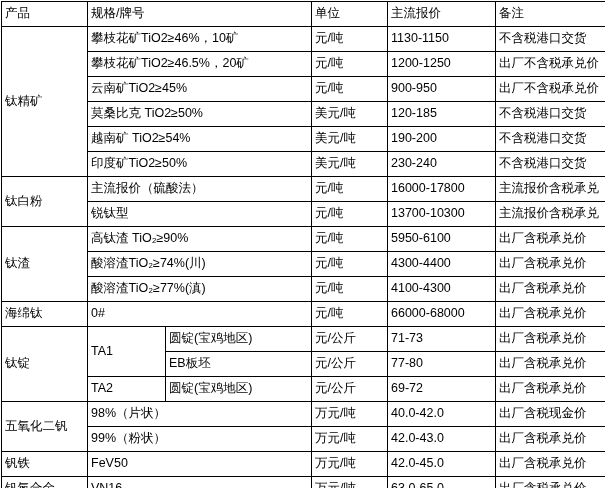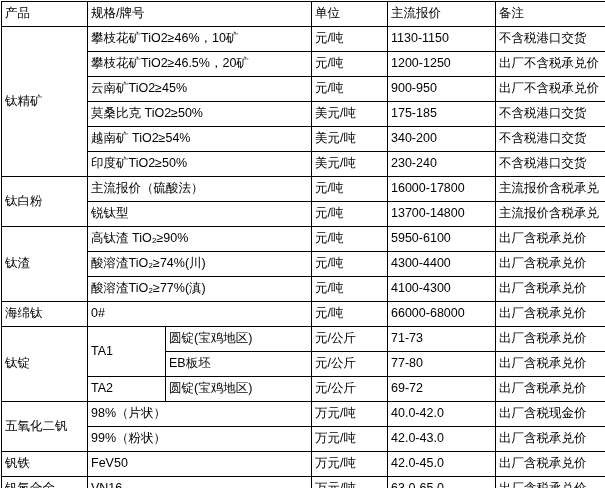--- a/index.html
+++ b/index.html
@@ -101,47 +101,47 @@
     </tr>
     <tr>
       <td colspan="2">云南矿TiO2≥45%</td>
       <td class="ctr">元/吨</td>
       <td class="num">900-950</td>
       <td>出厂不含税承兑价</td>
     </tr>
     <tr>
       <td colspan="2">莫桑比克  TiO2≥50%</td>
       <td class="ctr">美元/吨</td>
-      <td class="num">175-185</td>
+      <td class="num">120-185</td>
       <td>不含税港口交货</td>
     </tr>
     <tr>
       <td colspan="2">越南矿 TiO2≥54%</td>
       <td class="ctr">美元/吨</td>
-      <td class="num">340-200</td>
+      <td class="num">190-200</td>
       <td>不含税港口交货</td>
     </tr>
     <tr>
       <td colspan="2">印度矿TiO2≥50%</td>
       <td class="ctr">美元/吨</td>
       <td class="num">230-240</td>
       <td>不含税港口交货</td>
     </tr>
 
     <tr>
       <td class="cat" rowspan="2">钛白粉</td>
       <td colspan="2">主流报价（硫酸法）</td>
       <td class="ctr">元/吨</td>
       <td class="num">16000-17800</td>
       <td>主流报价含税承兑</td>
     </tr>
     <tr>
       <td colspan="2">锐钛型</td>
       <td class="ctr">元/吨</td>
-      <td class="num">13700-14800</td>
+      <td class="num">13700-10300</td>
       <td>主流报价含税承兑</td>
     </tr>
 
     <tr>
       <td class="cat" rowspan="3">钛渣</td>
       <td colspan="2">高钛渣 TiO₂≥90%</td>
       <td class="ctr">元/吨</td>
       <td class="num">5950-6100</td>
       <td>出厂含税承兑价</td>
     </tr>

